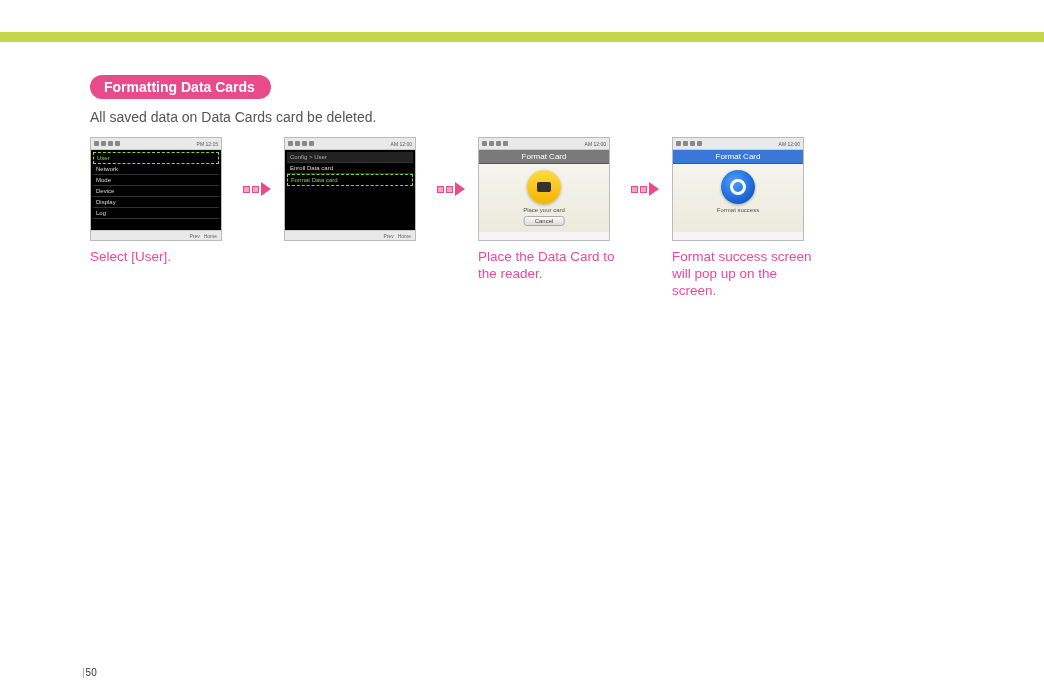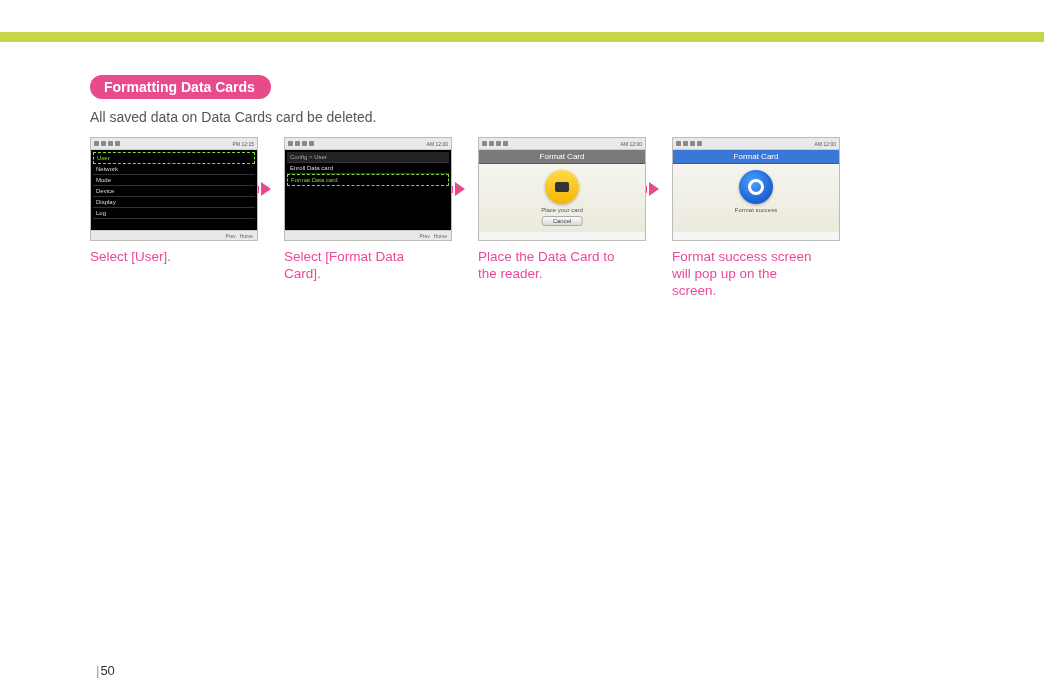--- a/index.html
+++ b/index.html
@@ -45,21 +45,21 @@
     display: flex;
     align-items: flex-start;
     gap: 10px;
   }
   .step-col {
     display: flex;
     flex-direction: column;
     width: 140px;
   }
   .thumb {
-    width: 168px;
+    width: 132px;
     height: 104px;
     border: 1px solid #bbb;
     background: #f5f5f5;
     position: relative;
     overflow: hidden;
   }
   .thumb .statusbar {
     height: 12px;
     background: #e9e9e9;
     border-bottom: 1px solid #ccc;
@@ -178,22 +178,22 @@
   }
   .arrow .tri {
     width:0;height:0;
     border-top:7px solid transparent;
     border-bottom:7px solid transparent;
     border-left:10px solid #e84b8a;
   }
   .page-number {
     position: absolute;
     bottom: 20px;
-    left: 96px;
-    font-size: 13px;
+    left: 82px;
+    font-size: 10px;
     color: #333;
   }
   .page-number .bar {
     color:#999;
     margin-right:1px;
   }
 </style>
 </head>
 <body>
 
@@ -254,21 +254,20 @@
         <div class="menu-body">
           <div class="menu-row" style="background:#222;color:#aaa;">Config &gt; User</div>
           <div class="menu-row">Enroll Data card</div>
           <div class="menu-row sel">Format Data card</div>
         </div>
         <div class="bottombar">
           <span>Prev</span>
           <span>Home</span>
         </div>
       </div>
-      <div class="caption">Select [Format Data Card].</div>
     </div>
 
     <div class="arrow-col">
       <div class="arrow">
         <div class="sq"></div>
           <div class="sq"></div>
           <div class="tri"></div>
       </div>
     </div>
 

